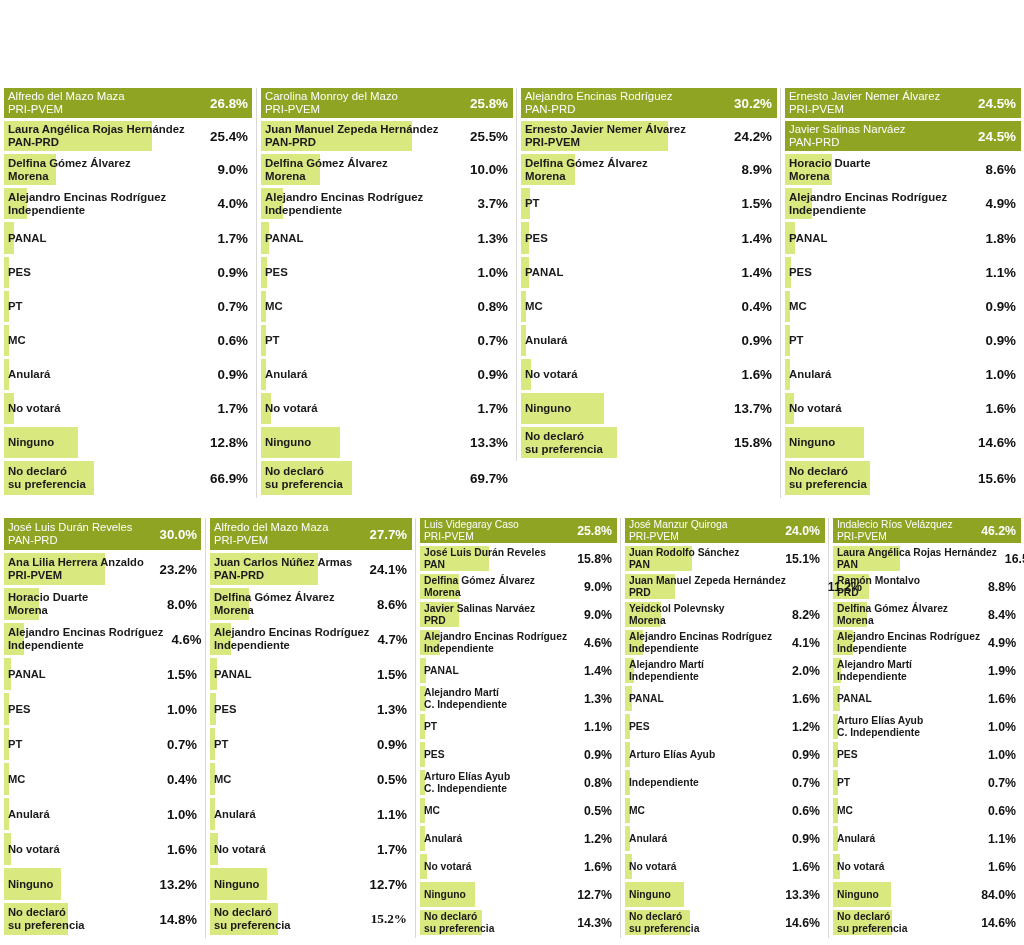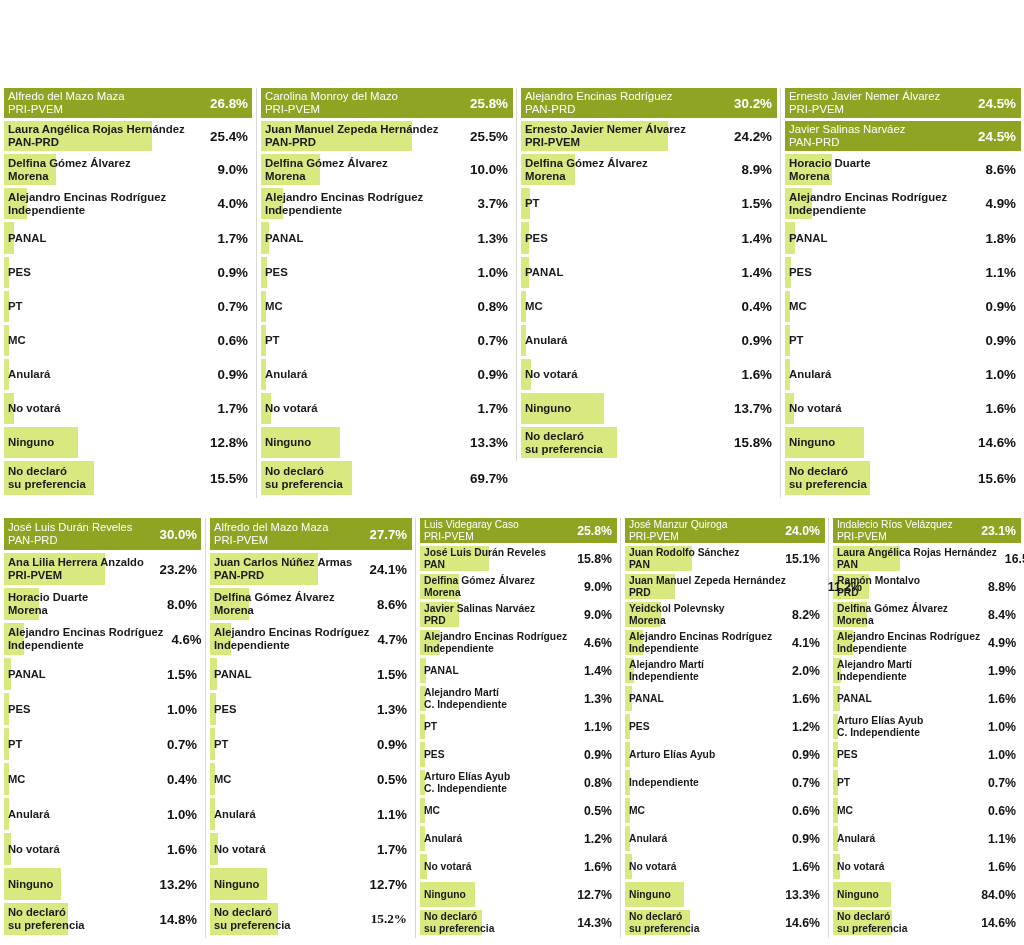--- a/index.html
+++ b/index.html
@@ -261,21 +261,21 @@
               </div>
             </div>
             <div class="panel-spacer"></div>
             <div class="prow" style="height: 34px;">
               <div class="bar" style="width: 90.0938px;"></div>
               <div class="prow-content">
                 <div class="labels">
                   <div class="lab-name" style="font-size: 11.4px;">No declaró</div>
                   <div class="lab-party" style="font-size: 11.4px;">su preferencia</div>
                 </div>
-                <div class="value" style="font-size: 13.4px;">15.5%</div>
+                <div class="value" style="font-size: 13.4px;">66.9%</div>
               </div>
             </div>
             <div class="panel-spacer"></div>
           </div>
         </div>
         <div class="panel" style="width: 260px;">
           <div class="panel-inner">
             <div class="prow hl" style="height: 30px;">
               <div class="bar" style="width: 252px;"></div>
               <div class="prow-content">
@@ -1235,21 +1235,21 @@
         </div>
         <div class="panel" style="width: 196px;">
           <div class="panel-inner">
             <div class="prow hl" style="height: 25px;">
               <div class="bar" style="width: 188px;"></div>
               <div class="prow-content">
                 <div class="labels">
                   <div class="lab-name" style="font-size: 10.3px;">Indalecio Ríos Velázquez</div>
                   <div class="lab-party" style="font-size: 10.3px;">PRI-PVEM</div>
                 </div>
-                <div class="value" style="font-size: 12.3px;">23.1%</div>
+                <div class="value" style="font-size: 12.3px;">46.2%</div>
               </div>
             </div>
             <div class="panel-spacer"></div>
             <div class="prow" style="height: 25px;">
               <div class="bar" style="width: 67.0312px;"></div>
               <div class="prow-content">
                 <div class="labels">
                   <div class="lab-name" style="font-size: 10.3px;">Laura Angélica Rojas Hernández</div>
                   <div class="lab-party" style="font-size: 10.3px;">PAN</div>
                 </div>

